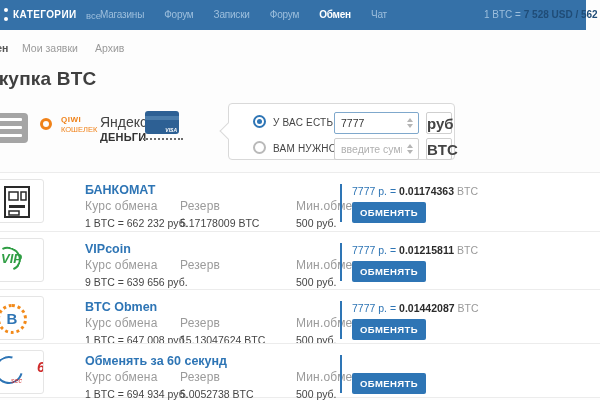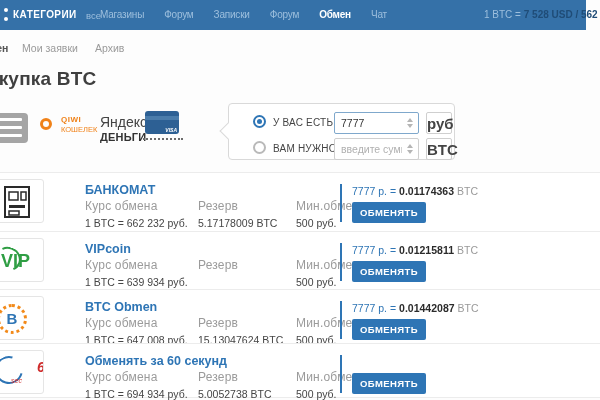--- a/index.html
+++ b/index.html
@@ -70,34 +70,34 @@
   .ub1 { top:8px; } .ub2 { top:34px; }
 
   
   .offers { position:absolute; left:0; top:172px; width:600px; }
   .offer { position:relative; width:600px; border-top:1px solid #ececec; background:#fff; }
   .offer.h60 { height:59px;text-decoration:underline; } .offer.h58 { height:58px; } .offer.h54 { height:54px; }
   .offers-end { width:600px; border-top:1px solid #ececec; }
   .logo-box { position:absolute; left:-14px; top:6px; width:58px; height:44px; border:1px solid #e5e5e5; border-radius:3px; background:#fff; overflow:hidden; }
   .offer-name { position:absolute; left:85px; top:10px; font-size:12.5px; font-weight:bold; color:#2e75b5; text-decoration:none; cursor:pointer; }
   .col { position:absolute; top:26px; }
-  .c1 { left:85px; } .c2 { left:198px; } .c3 { left:296px; }
+  .c1 { left:85px; } .c2 { left:180px; } .c3 { left:296px; }
   .lbl { font-size:12px; color:#9b9b9b; letter-spacing:.2px; }
   .val { font-size:10.5px; color:#454545; margin-top:4px; }
   .vline { position:absolute; left:340px; top:11px; width:2px; height:38px; background:#2e75b5; }
   .amount { position:absolute; left:352px; top:12px; font-size:10.5px; white-space:nowrap;text-align:center; }
   .am-a { color:#2e75b5; }
   .am-b { color:#2b2b2b; font-weight:bold; margin-left:3px; }
   .am-c { color:#999; margin-left:3px; }
   .exch-btn { position:absolute; left:352px; top:29px; width:74px; height:21px; background:#2e75b5; color:#fff; border:none; border-radius:2px;
               font-family:"Liberation Sans",sans-serif; font-size:9.5px; font-weight:bold; letter-spacing:.4px; cursor:pointer; }
 
   
   .atm-svg { position:absolute; left:17px; top:5px; }
-  .vip-txt { position:absolute; left:14px; top:12px; color:#2f9e44; font-weight:bold; font-size:18px; }
+  .vip-txt { position:absolute; left:14px; top:12px; color:#2f9e44; font-weight:bold; font-style:italic; font-size:13px; }
   .vip-arc { position:absolute; left:8px; top:8px; width:26px; height:24px; border:2px solid #2f9e44; border-radius:50%; border-left-color:transparent; border-bottom-color:transparent; transform:rotate(20deg); }
   .btc-ring { position:absolute; left:10px; top:7px; width:30px; height:30px; border:3px dotted #f28a1a; border-radius:50%; }
   .btc-b { position:absolute; left:10px; top:7px; width:30px; height:30px; text-align:center; line-height:30px; color:#2e75b5; font-weight:bold; font-size:15px; }
   .s60 { position:absolute; left:14px; top:8px; color:#cf2b2b; font-weight:bold; font-size:14px; font-style:italic;padding-left:36px; }
   .s60sec { position:absolute; left:24px; top:26px; color:#cf2b2b; font-size:7px; font-style:italic; }
   .s60-arc { position:absolute; left:8px; top:5px; width:28px; height:28px; border:2px solid #2e75b5; border-radius:50%; border-right-color:transparent; transform:rotate(-30deg); }
 </style>
 </head>
 <body>
 
@@ -206,21 +206,21 @@
     </div>
 
     <div class="offer h58">
       <div class="logo-box">
         <span class="vip-arc"></span>
         <span class="vip-txt">VIP</span>
       </div>
       <a class="offer-name">VIPcoin</a>
       <div class="col c1">
         <div class="lbl">Курс обмена</div>
-        <div class="val">1 BTC = 639 934 руб.</div>
+        <div class="val">9 BTC = 639 656 руб.</div>
       </div>
       <div class="col c2">
         <div class="lbl">Резерв</div>
       </div>
       <div class="col c3">
         <div class="lbl">Мин.обмен</div>
         <div class="val">500 руб.</div>
       </div>
       <div class="vline"></div>
       <div class="amount">

